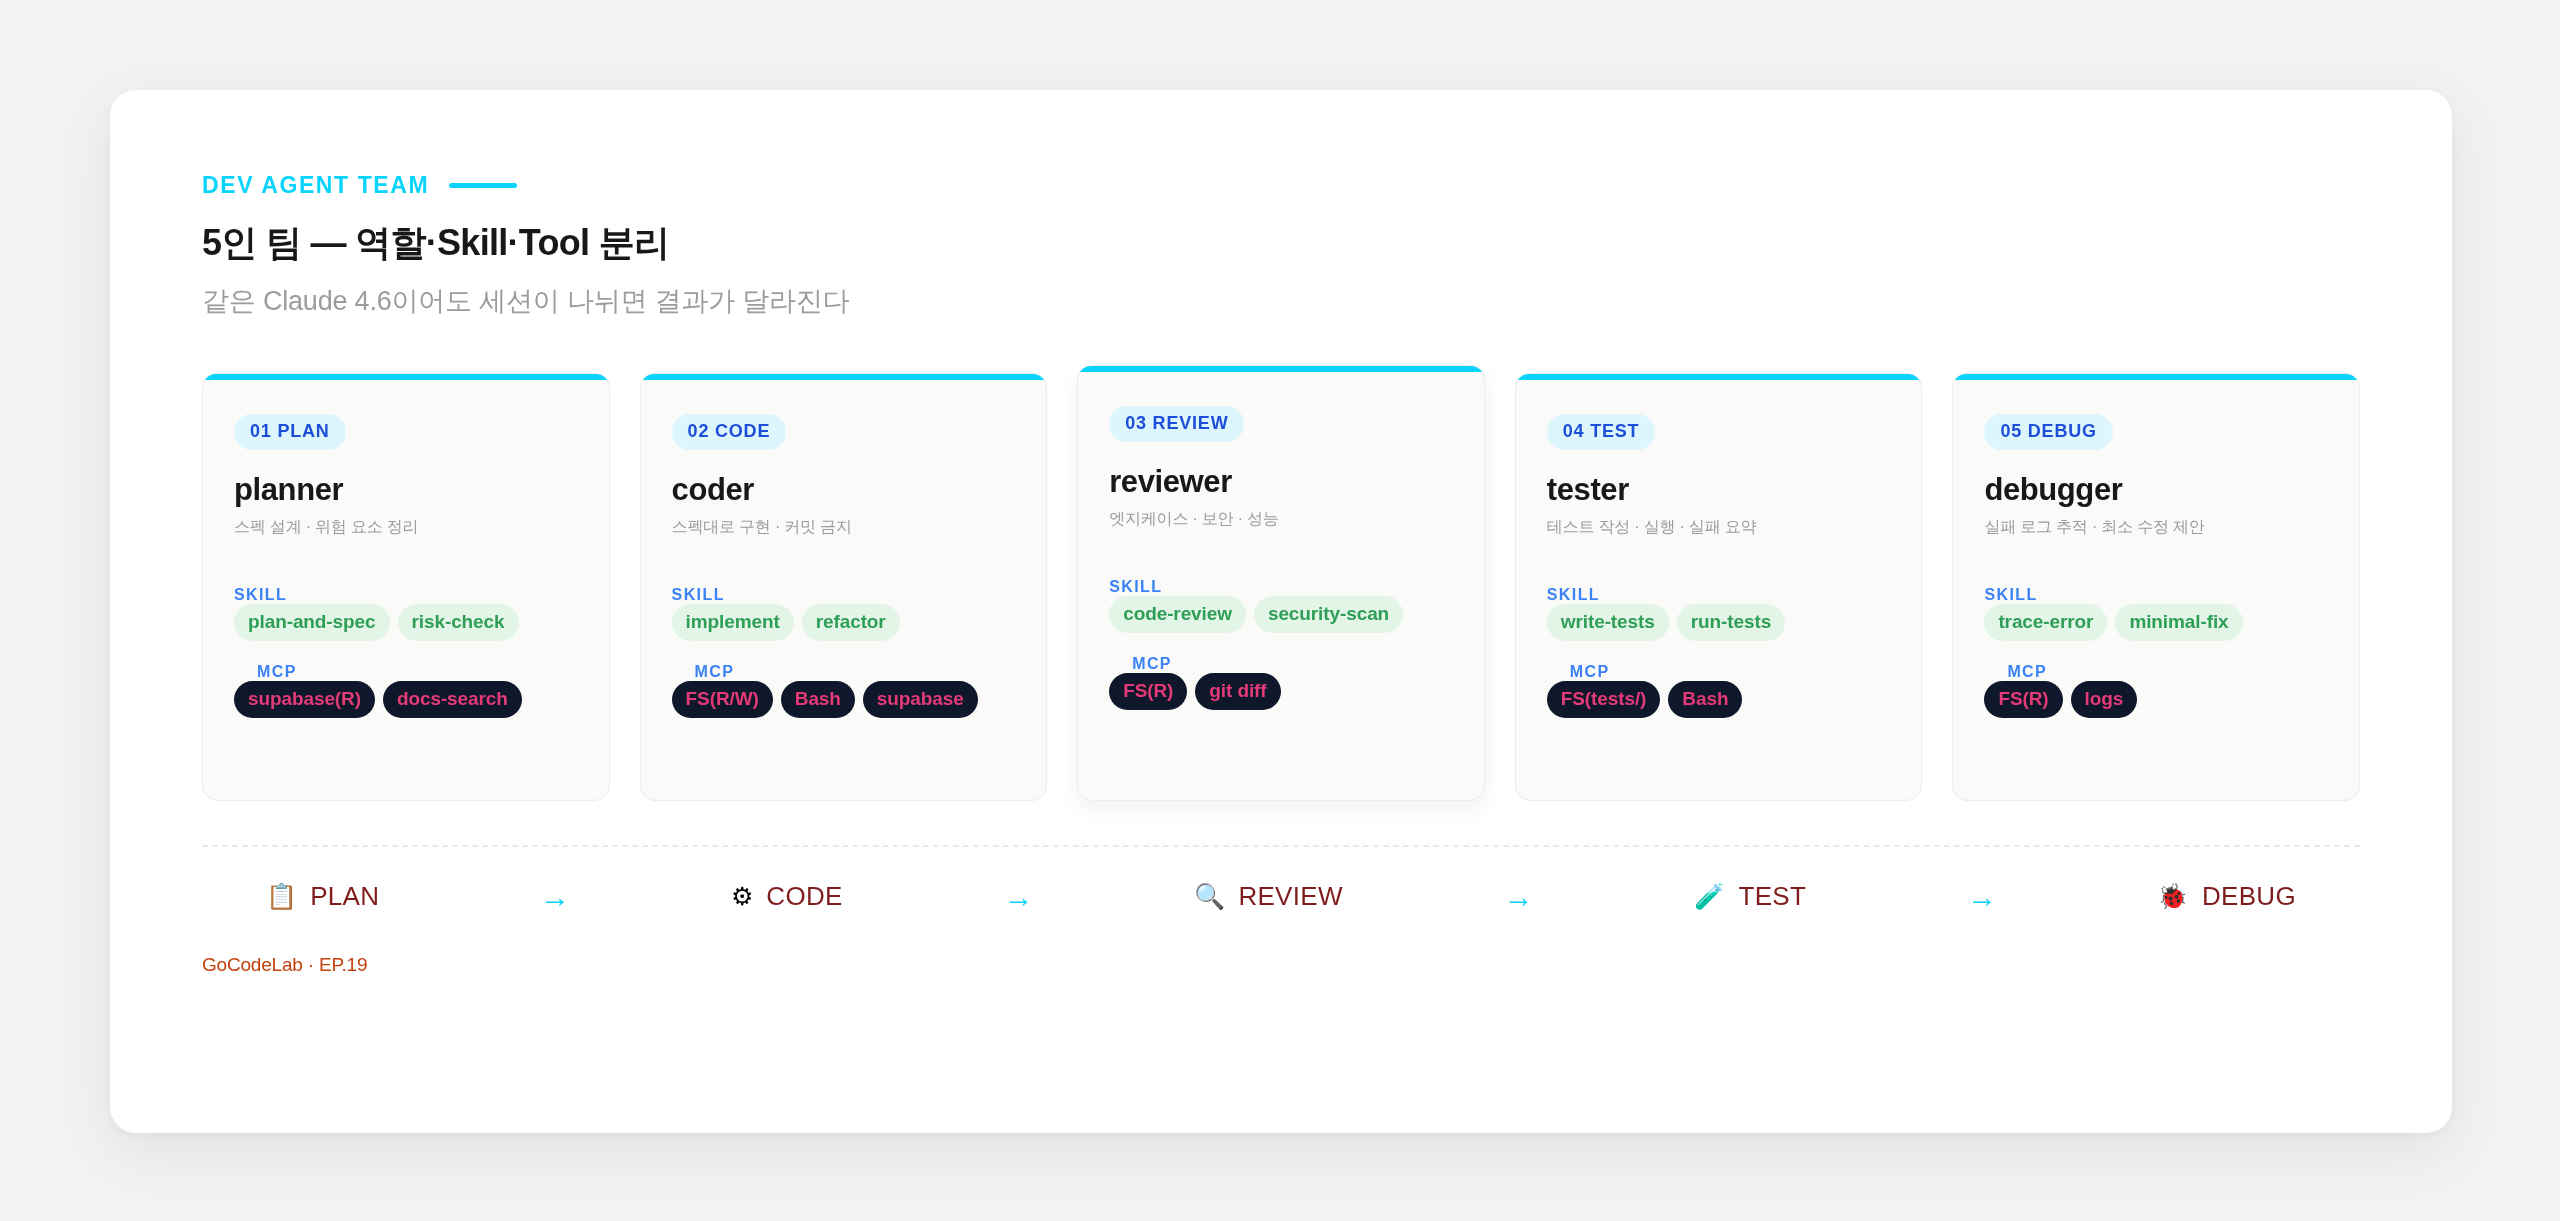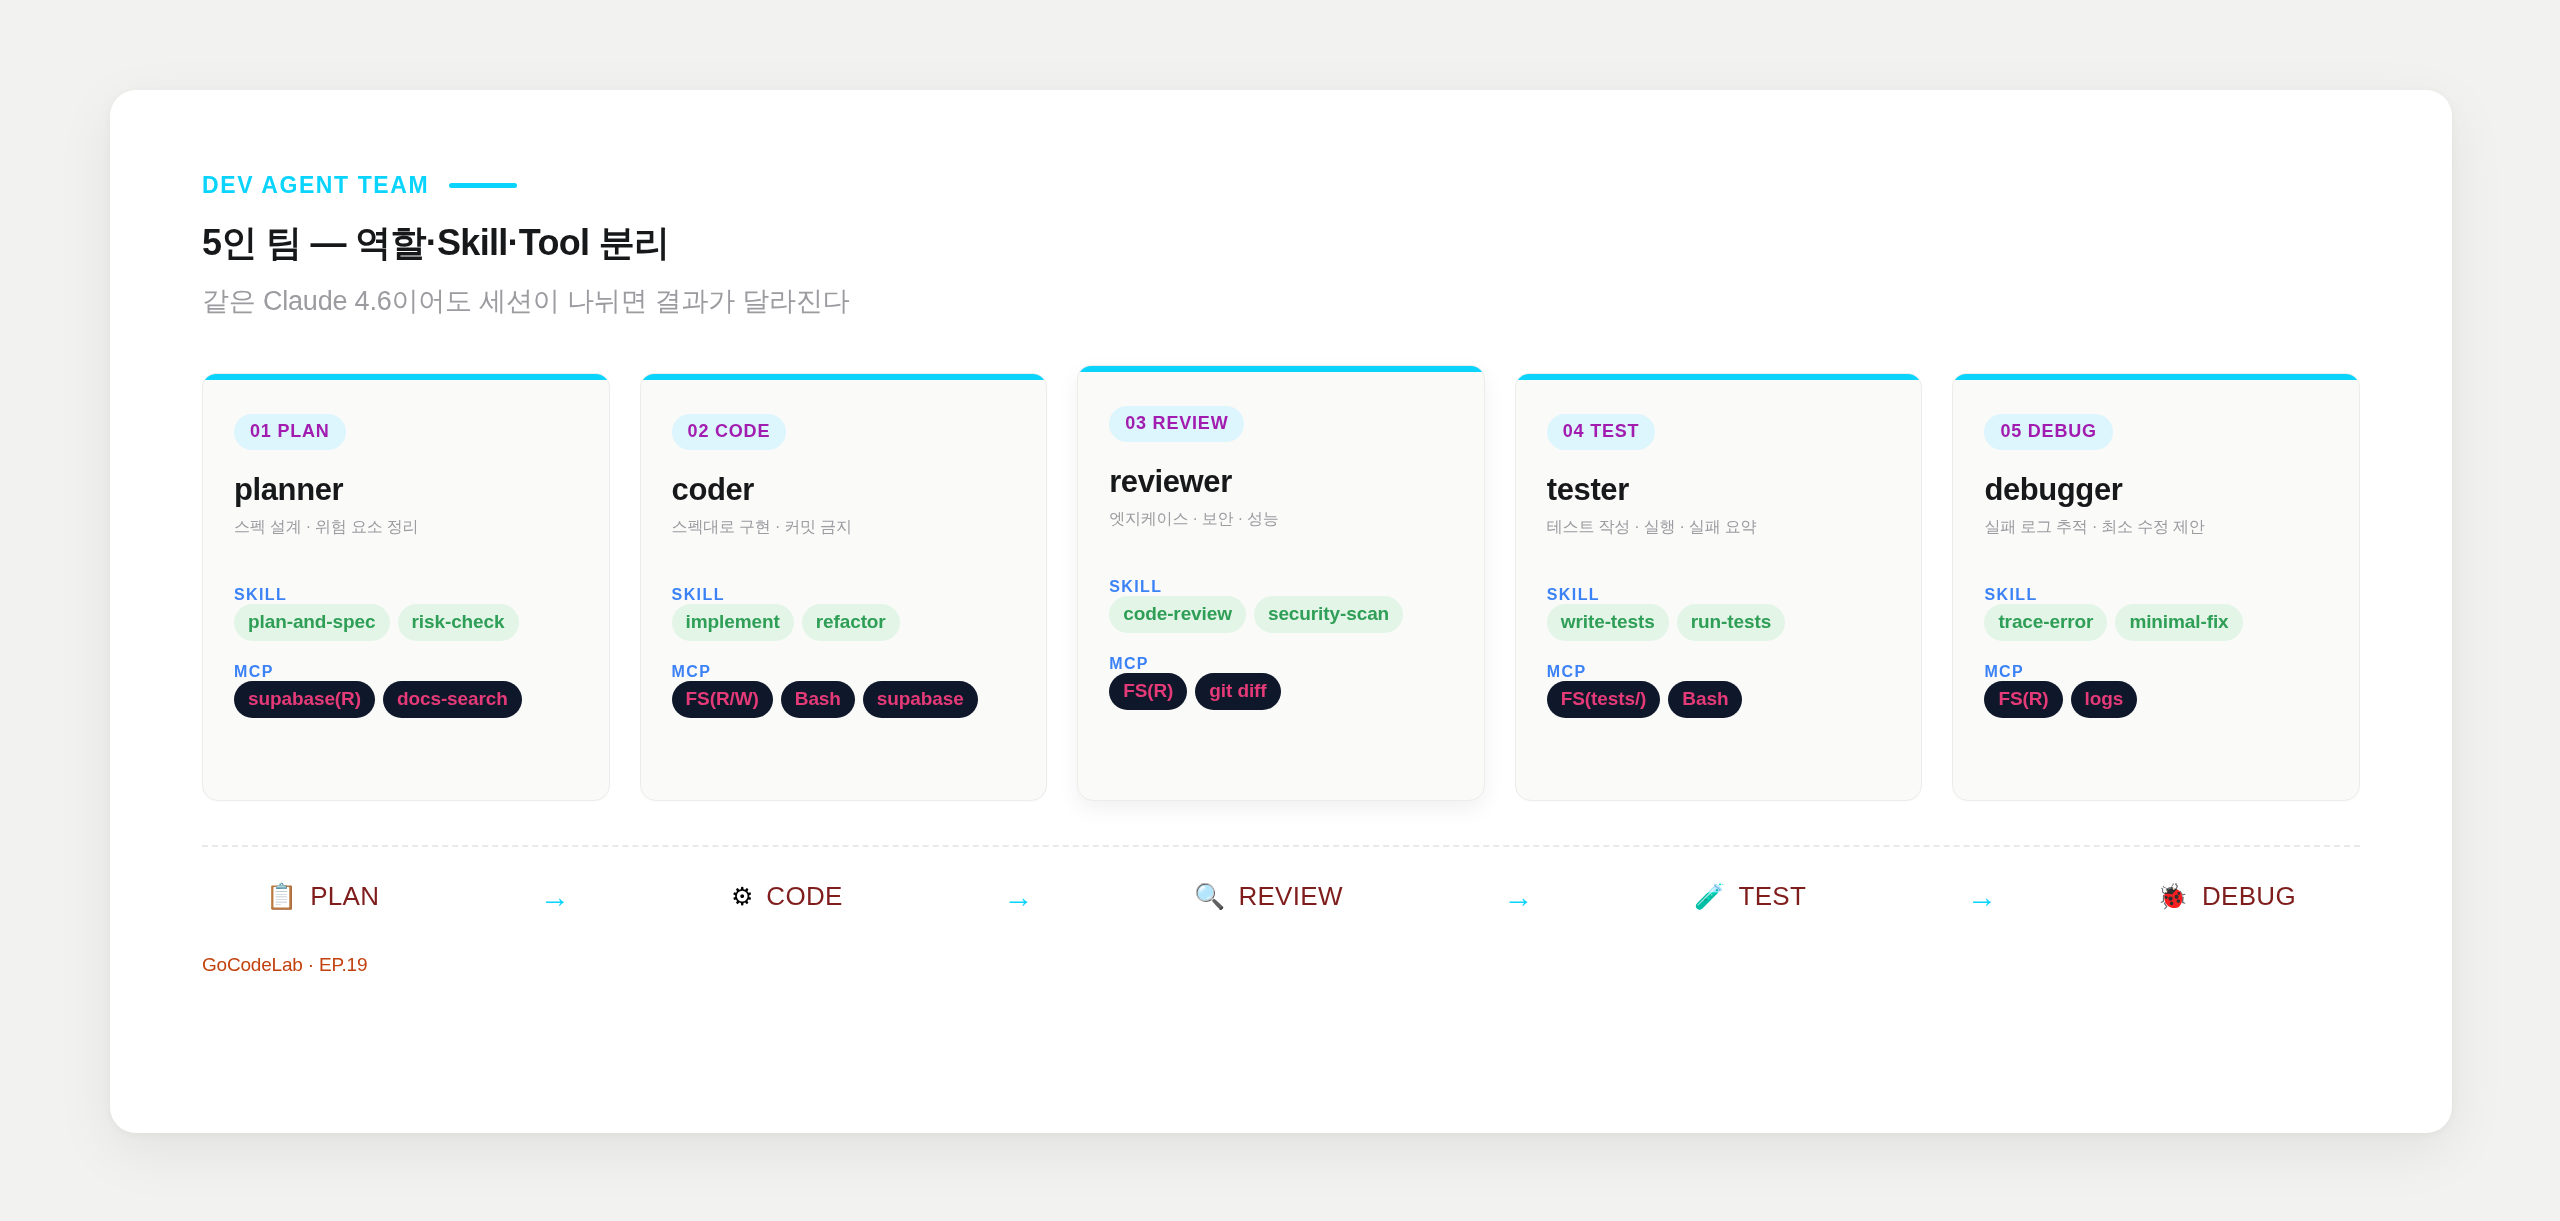--- a/index.html
+++ b/index.html
@@ -105,21 +105,21 @@
   .card-body {
     padding: 34px 31px 0 31px;
     display: flex;
     flex-direction: column;
     height: calc(100% - 6px);
   }
 
   .badge {
     align-self: flex-start;
     background: #ddf5fd;
-    color: #a21caf;
+    color: #1d4ed8;
     font-size: 18px;
     font-weight: bold;
     letter-spacing: 0.8px;
     padding: 7px 16px 8px 16px;
     border-radius: 999px;
     white-space: nowrap;
   }
 
   .role {
     margin-top: 22px;
@@ -137,21 +137,21 @@
     white-space: nowrap;
   }
 
   .section-label {
     font-size: 16px;
     font-weight: bold;
     letter-spacing: 1.4px;
     color: #3b82f6;
   }
   .skill-label { margin-top: 48px; }
-  .mcp-label   { margin-top: 22px; }
+  .mcp-label   { margin-top: 22px; margin-left: 23px; }
 
   .chips {
     display: flex;
     flex-wrap: wrap;
     gap: 8px;
   }
   .chip {
     font-size: 19px;
     font-weight: bold;
     padding: 7px 14px 8px 14px;

